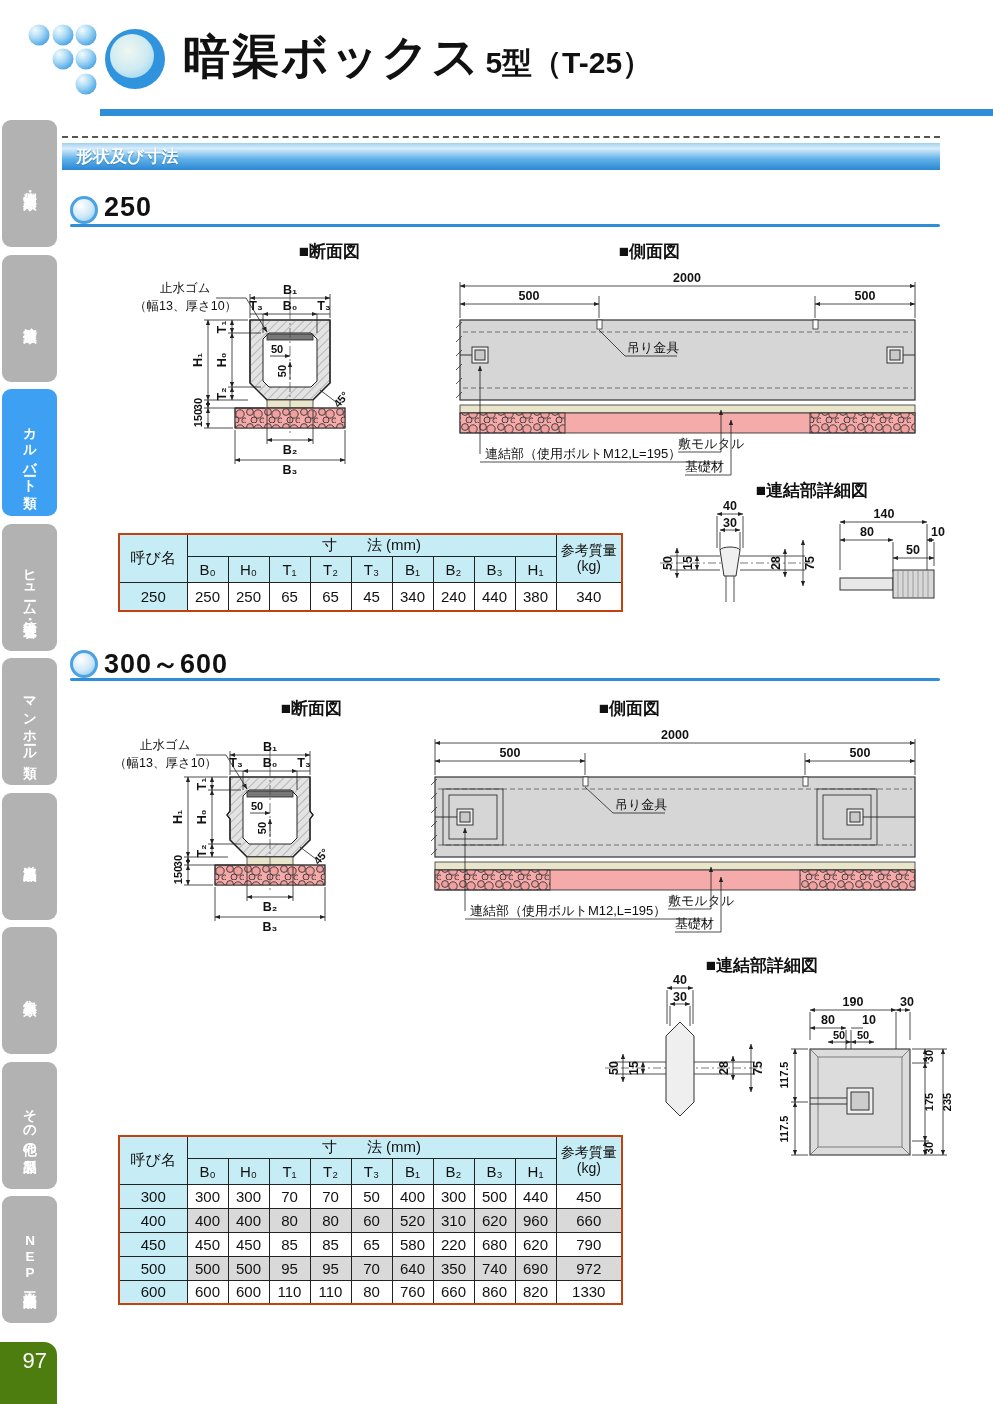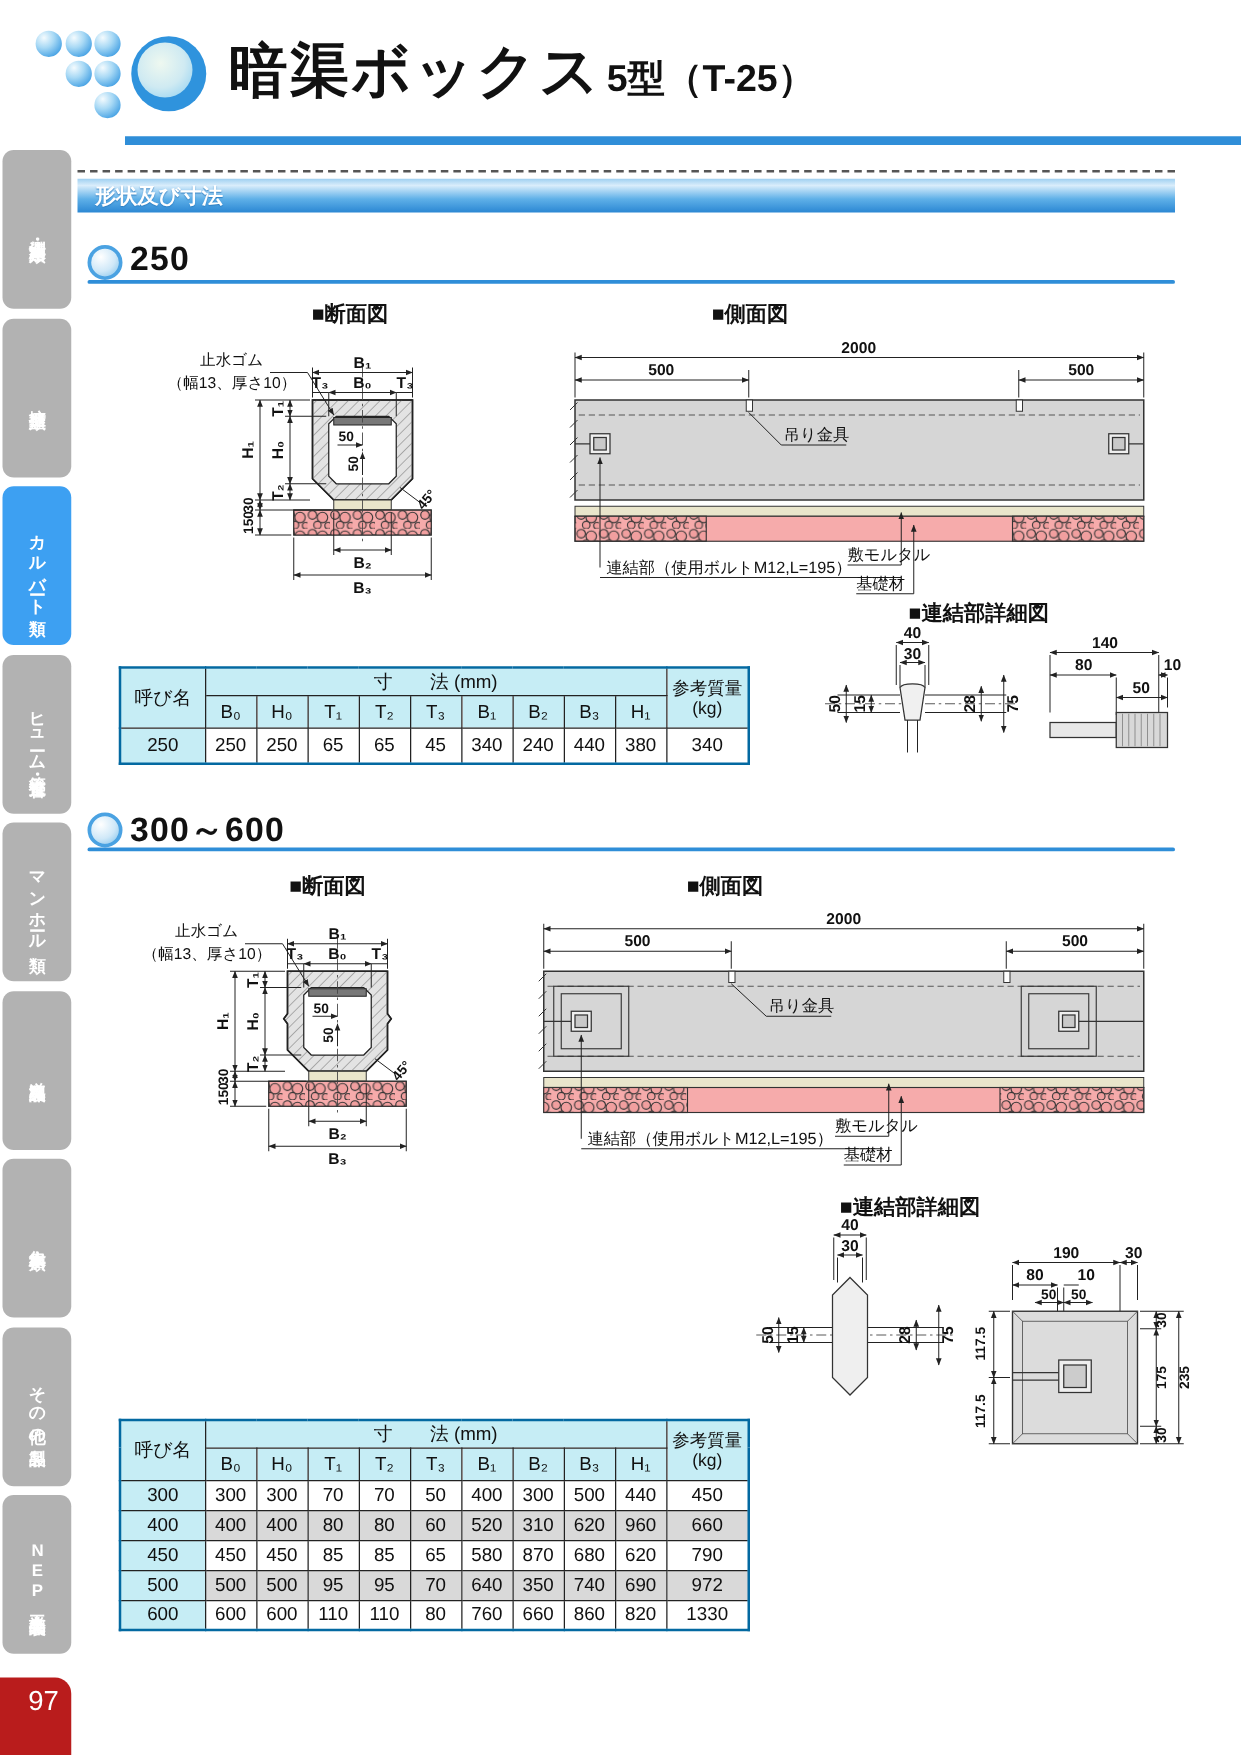--- a/index.html
+++ b/index.html
@@ -4,43 +4,43 @@
 <style>
   html,body{margin:0;padding:0;}
   body{width:993px;height:1404px;position:relative;background:#fff;overflow:hidden;
        font-family:"Liberation Sans","DejaVu Sans",sans-serif;color:#111;}
   .abs{position:absolute;}
   
   .tab{position:absolute;left:2px;width:55px;height:127px;border-radius:9px;background:#b2b2b2;
        color:#fff;font-weight:bold;font-size:13.5px;writing-mode:vertical-rl;text-orientation:upright;
        letter-spacing:1px;display:flex;align-items:center;justify-content:center;}
   .tab.active{background:#3da0f2;}
-  .pagetab{position:absolute;left:0;top:1342px;width:57px;height:62px;background:#b91c1c;
+  .pagetab{position:absolute;left:0;top:1342px;width:57px;height:62px;background:#4d7c0f;
        border-radius:0 13px 0 0;color:#fff;font-size:22px;text-align:right;padding:6px 10px 0 0;
        box-sizing:border-box;}
   
   .titlewrap{position:absolute;left:183px;top:26px;display:flex;align-items:baseline;white-space:nowrap;}
   .t-main{font-size:47px;font-weight:700;letter-spacing:2px;}
   .t-model{font-size:30px;font-weight:700;margin-left:4px;}
   .t-note{font-size:26px;font-weight:500;margin-left:12px;}
   .bluerule{position:absolute;left:100px;top:109px;width:893px;height:7px;background:#2f8ed8;}
   .dashline{position:absolute;left:62px;top:136px;width:878px;border-top:2px dashed #555;}
   .secbar{position:absolute;left:62px;top:143px;width:878px;height:27px;
        background:linear-gradient(180deg,#9fd0f1 0%,#d9edfb 20%,#5fb0e8 60%,#2b87d3 100%);
        color:#fff;font-size:17px;font-weight:bold;line-height:27px;padding-left:14px;box-sizing:border-box;
        text-shadow:0 1px 1px #2a7cc0;}
   .ring{position:absolute;width:22px;height:22px;border:3px solid #4aa2e2;border-radius:50%;
        background:radial-gradient(circle at 35% 30%,#ffffff 0%,#cfe8f8 55%,#7cc0ea 100%);}
   .hline{position:absolute;height:3px;background:#2f8ed8;border-radius:2px;}
   .bighead{position:absolute;font-size:27px;font-weight:600;letter-spacing:1px;}
-  .dtitle{position:absolute;font-size:17px;font-weight:bold;text-align:center;width:160px;}
+  .dtitle{position:absolute;font-size:17px;font-weight:bold;text-align:right;width:160px;}
   
   table{border-collapse:collapse;table-layout:fixed;font-size:15px;position:absolute;background:#fff;}
   td{border:1px solid #222;text-align:center;padding:0;overflow:hidden;}
-  table{border:2px solid #0369a1;}
+  table{border:2px solid #c2410c;margin-left:23px;}
   .hdr{background:#c6edf5;}
   .name{background:#c6edf5;}
   .alt .dc{background:#d9d9d9;}
   .wh{font-size:14px;line-height:16px;}
   
   .dm{font-size:12.5px;font-weight:600;fill:#111;}
   .sm{font-size:11px;font-weight:600;fill:#111;}
   .lbl{font-size:12.5px;fill:#111;}
   .lb2{font-size:13px;fill:#111;}
 </style>
@@ -590,21 +590,21 @@
     <td class="dc">660</td>
   </tr>
   <tr style="height:24px">
     <td class="name">450</td>
     <td class="dc">450</td>
     <td class="dc">450</td>
     <td class="dc">85</td>
     <td class="dc">85</td>
     <td class="dc">65</td>
     <td class="dc">580</td>
-    <td class="dc">870</td>
+    <td class="dc">220</td>
     <td class="dc">680</td>
     <td class="dc">620</td>
     <td class="dc">790</td>
   </tr>
   <tr style="height:24px" class="alt">
     <td class="name">500</td>
     <td class="dc">500</td>
     <td class="dc">500</td>
     <td class="dc">95</td>
     <td class="dc">95</td>

